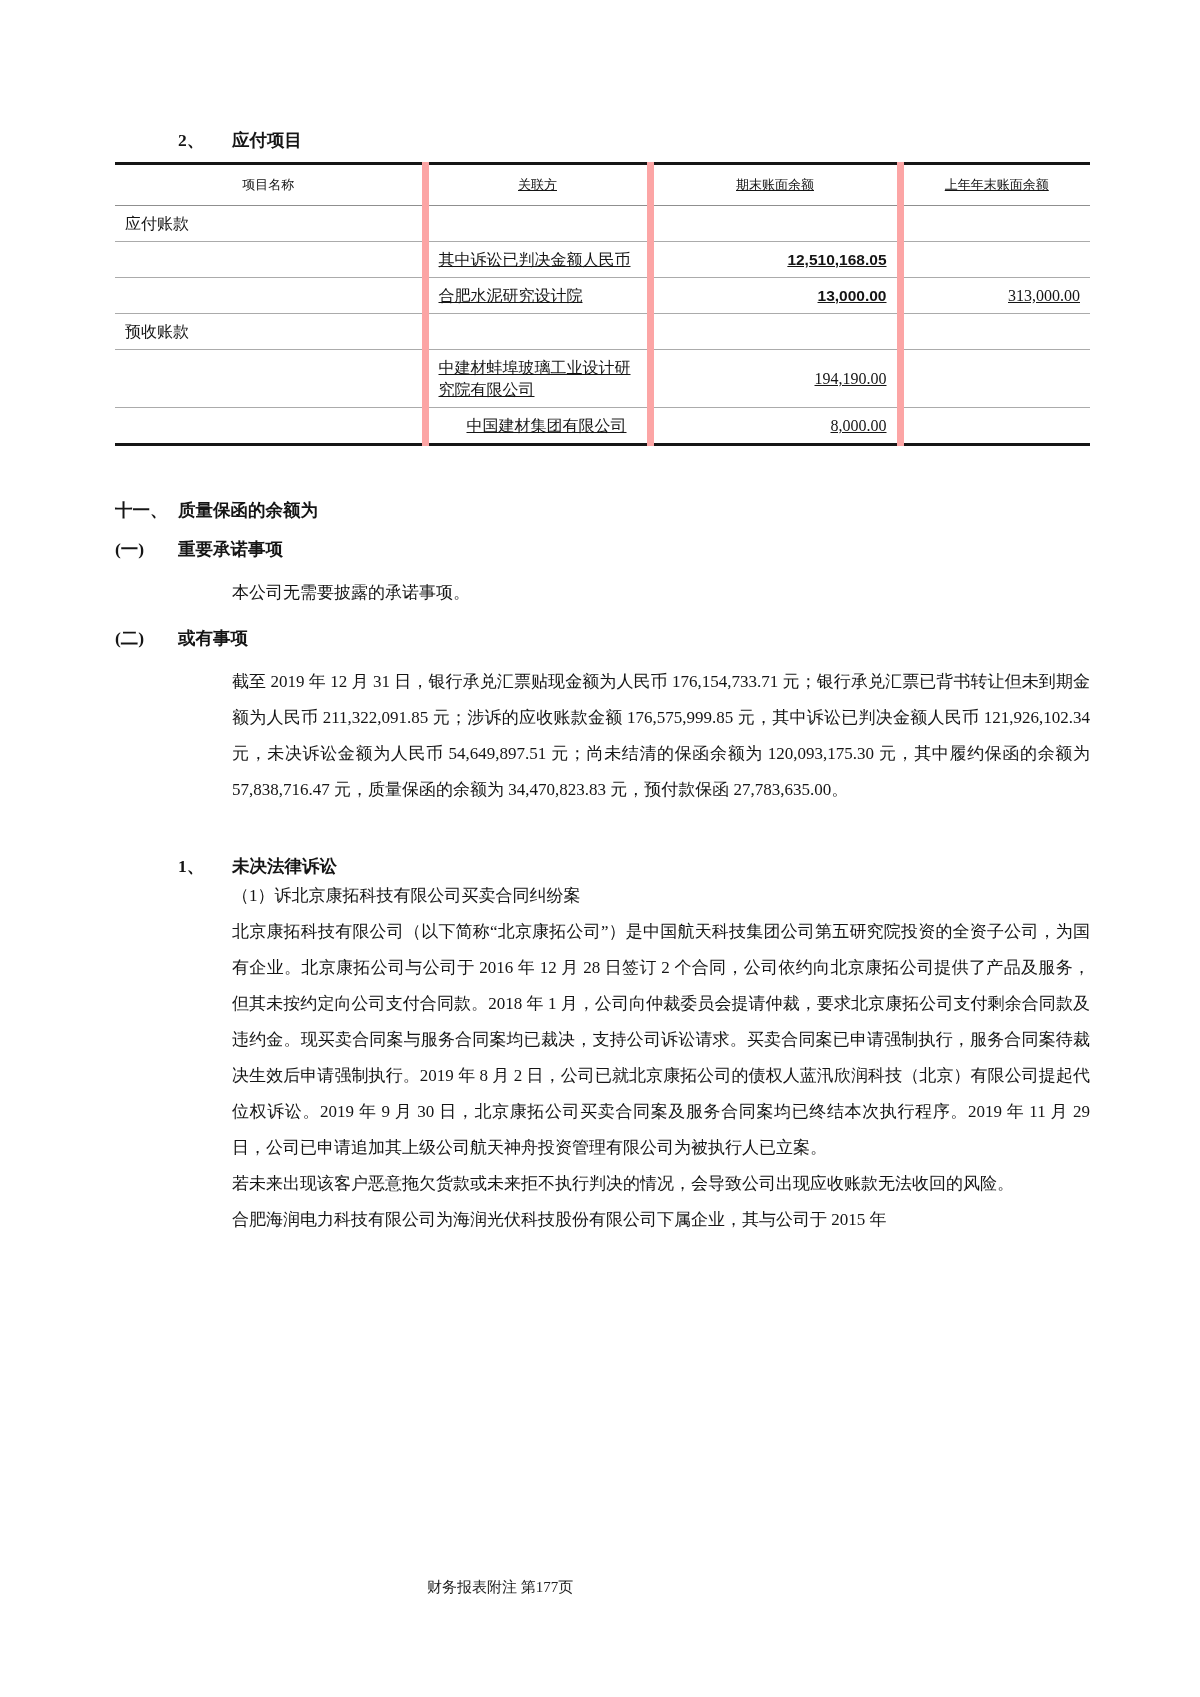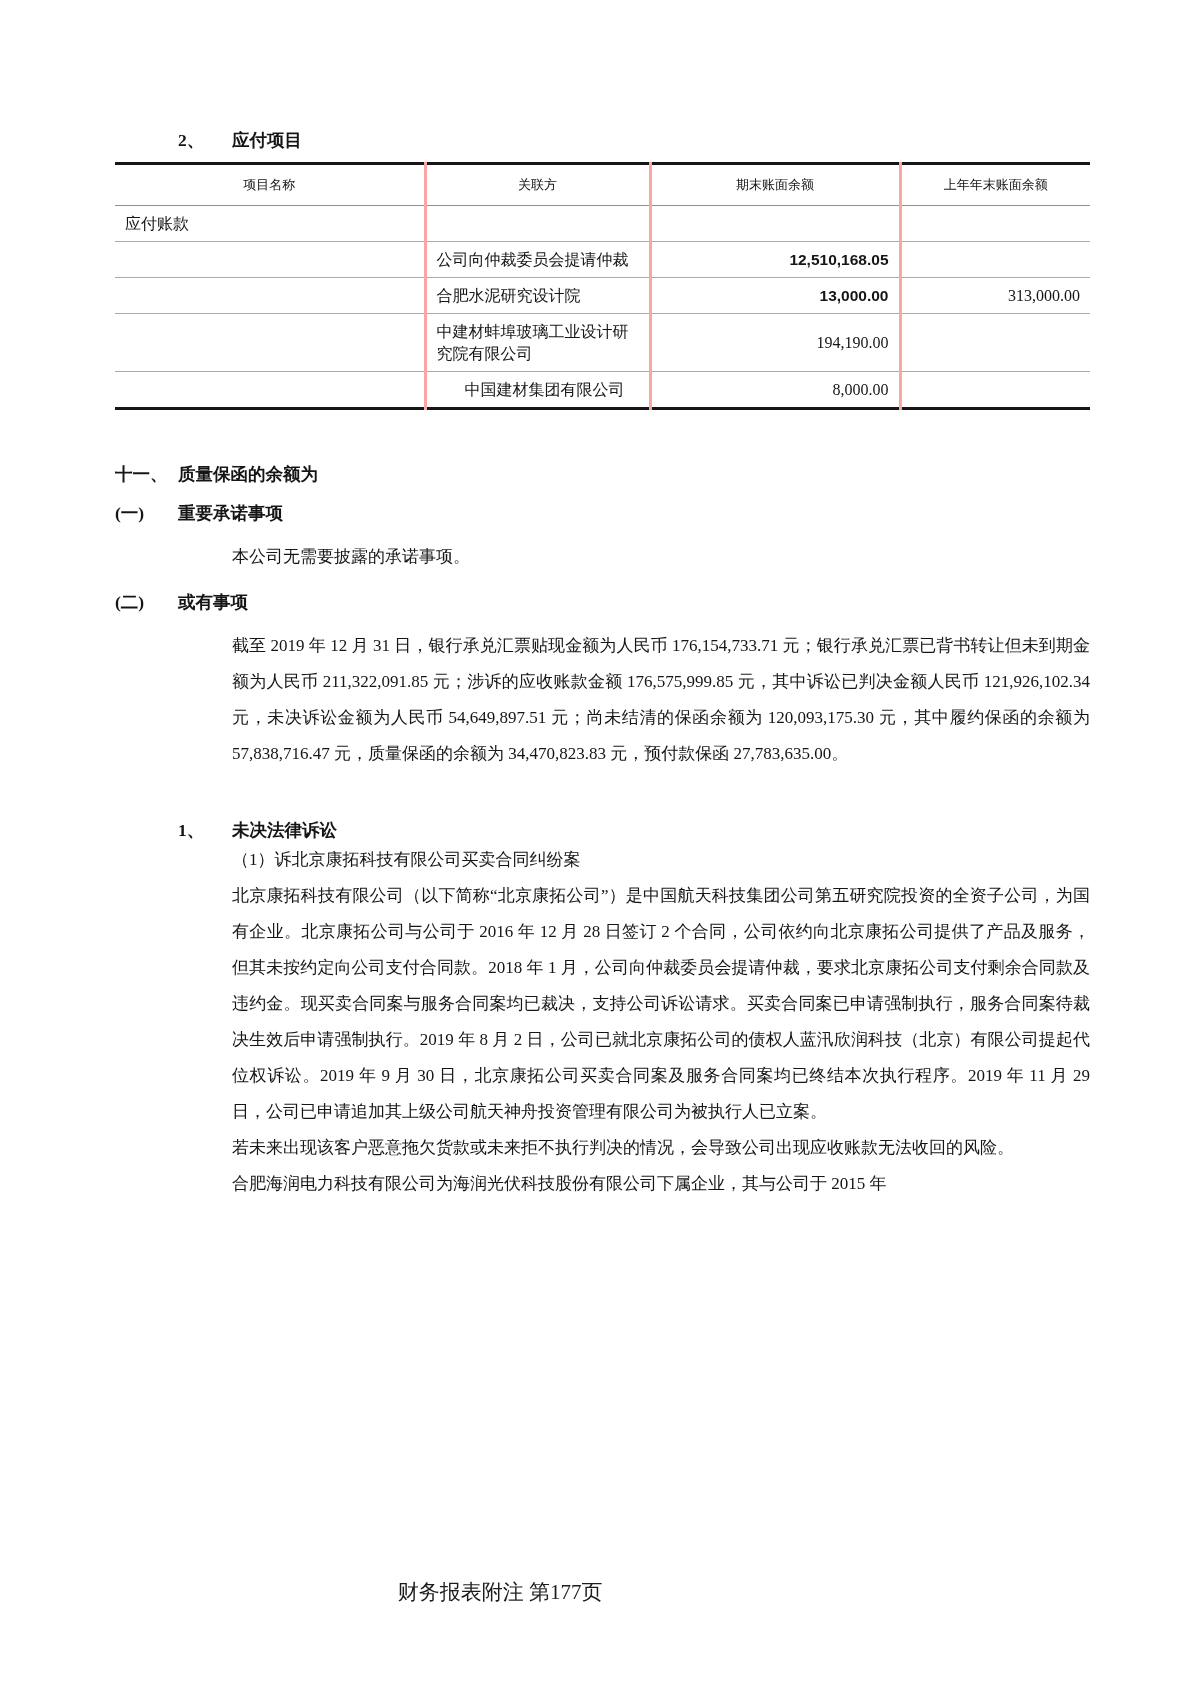--- a/index.html
+++ b/index.html
@@ -41,21 +41,21 @@
     border-bottom: 1px solid #8f8f8f;
     font-size: 13px;
   }
   table.rel-table td {
     padding: 7px 10px 6px 10px;
     border-bottom: 1px solid #ababab;
     line-height: 22px;
     vertical-align: middle;
   }
   table.rel-table tr:last-child td { border-bottom: none; padding-left: 38px; }
-  .vline { border-left: 3px solid #fca5a5; }
+  .vline { border-left: 7px solid #fca5a5; text-decoration: underline; }
   .cell-name { text-align: left; }
   .cell-party { text-align: left; }
   .cell-amt { text-align: right; }
   .amt-bold {
     font-family: "Liberation Sans", "DejaVu Sans", sans-serif;
     font-weight: bold;
     font-size: 15.5px;
   }
 
   
@@ -74,21 +74,21 @@
   .sub-h { margin-top: 15px; }
   .body-gap { margin-top: 14px; }
   .lit-h { margin-top: 46px; }
   .case-h { }
 
   .footer {
     position: absolute;
     top: 1578px; left: 0;
     width: 1000px;
     text-align: center;
-    font-size: 21px;
+    font-size: 15px;
     color: #1c1c1c;
   }
 </style>
 </head>
 <body>
 
 <div class="content">
 
   <div class="h-row payables-heading ml1">
     <span class="h-num-inner">2、</span>
@@ -112,29 +112,35 @@
     </thead>
     <tbody>
       <tr>
         <td class="cell-name">应付账款</td>
         <td class="vline cell-party"></td>
         <td class="vline cell-amt"></td>
         <td class="vline cell-amt"></td>
       </tr>
       <tr>
         <td class="cell-name"></td>
-        <td class="vline cell-party">公司向仲裁委员会提请仲裁</td>
+        <td class="vline cell-party">其中诉讼已判决金额人民币</td>
         <td class="vline cell-amt amt-bold">12,510,168.05</td>
         <td class="vline cell-amt"></td>
       </tr>
       <tr>
         <td class="cell-name"></td>
         <td class="vline cell-party">合肥水泥研究设计院</td>
         <td class="vline cell-amt amt-bold">13,000.00</td>
         <td class="vline cell-amt">313,000.00</td>
+      </tr>
+      <tr>
+        <td class="cell-name">预收账款</td>
+        <td class="vline cell-party"></td>
+        <td class="vline cell-amt"></td>
+        <td class="vline cell-amt"></td>
       </tr>
       <tr>
         <td class="cell-name"></td>
         <td class="vline cell-party">中建材蚌埠玻璃工业设计研究院有限公司</td>
         <td class="vline cell-amt">194,190.00</td>
         <td class="vline cell-amt"></td>
       </tr>
       <tr>
         <td class="cell-name"></td>
         <td class="vline cell-party">中国建材集团有限公司</td>

